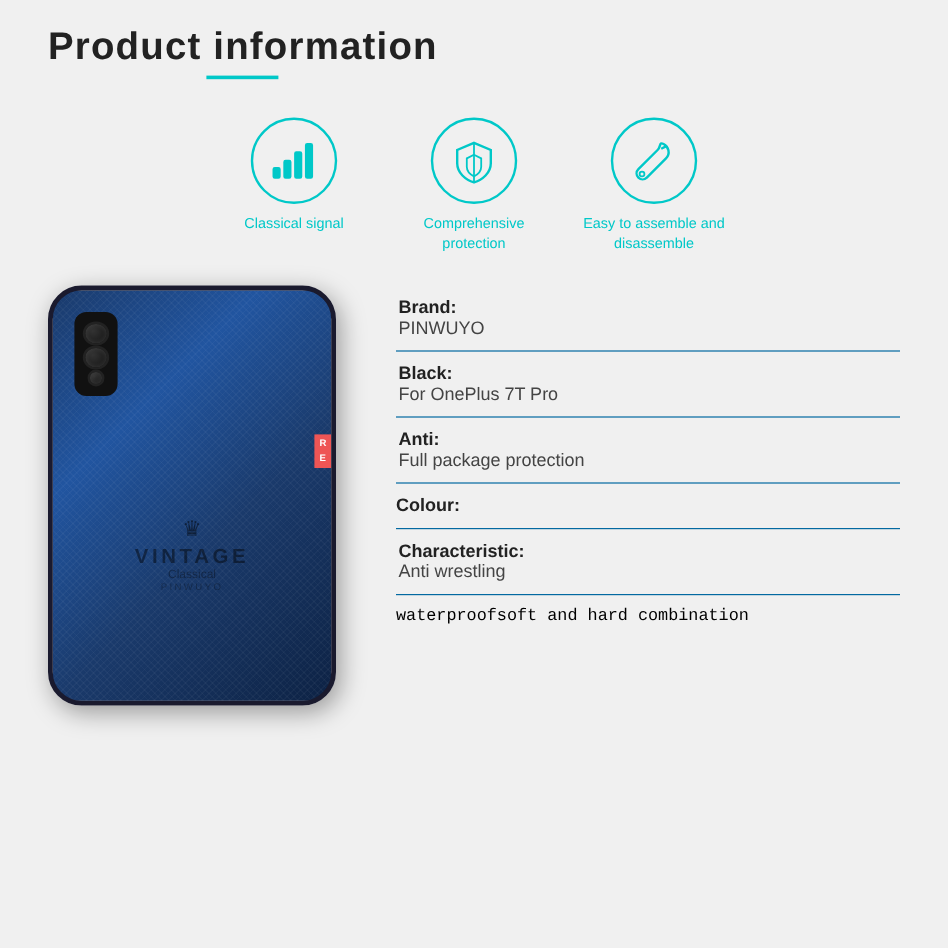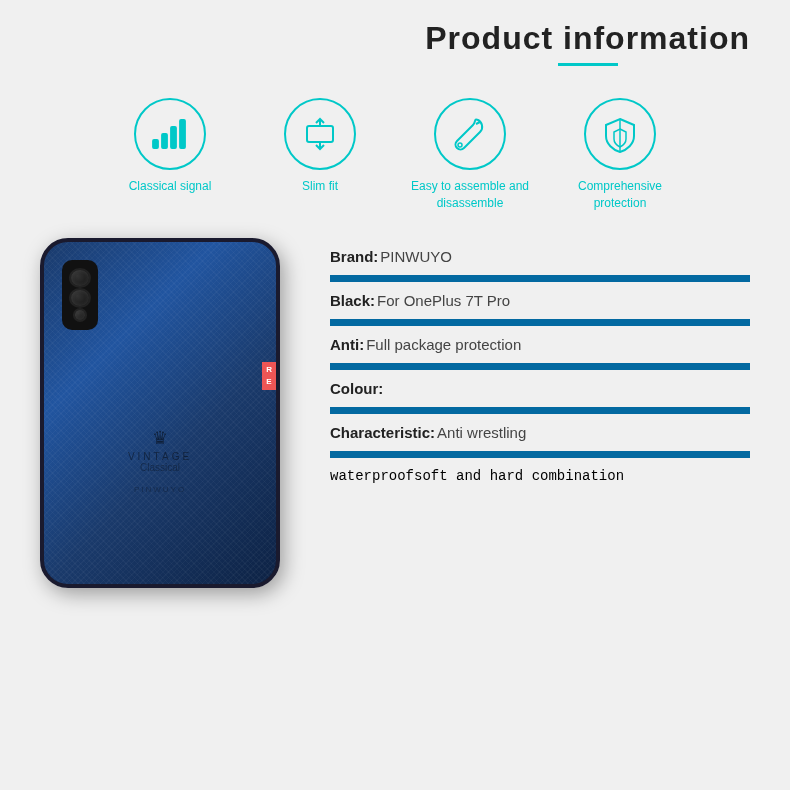--- a/index.html
+++ b/index.html
@@ -11,21 +11,21 @@
       font-family: Arial, sans-serif;
       overflow: hidden;
     }
 
     .page {
       width: 790px;
       height: 790px;
       background: #f0f0f0;
       display: flex;
       flex-direction: column;
-      align-items: flex-end;
+      align-items: flex-start;
       padding: 20px 40px;
     }
 
     
     .header {
       text-align: center;
       margin-bottom: 6px;
     }
 
     .page-title {
@@ -179,30 +179,30 @@
       align-items: center;
     }
 
     .crown-icon {
       font-size: 18px;
       color: rgba(0,0,0,0.5);
       margin-bottom: 2px;
     }
 
     .vintage-text {
-      font-size: 10px;
-      font-weight: 400;
+      font-size: 17px;
+      font-weight: 700;
       color: rgba(0,0,0,0.45);
       letter-spacing: 3px;
     }
 
     .classical-text {
       font-size: 10px;
       color: rgba(0,0,0,0.35);
-      margin-bottom: 12px;
+      margin-bottom: 0;
     }
 
     .pinwuyo-brand {
       font-size: 8px;
       color: rgba(0,0,0,0.3);
       letter-spacing: 2px;
     }
 
     .corner-badge {
       position: absolute;
@@ -220,21 +220,22 @@
     .product-info {
       flex: 1;
       display: flex;
       flex-direction: column;
     }
 
     .info-row {
       display: flex;
       align-items: baseline;
       padding: 10px 0;
-      border-bottom: 7px solid #0369a1;
+      border-bottom: 1px solid #0369a1;
+      flex-direction: column;
     }
 
     .info-label {
       font-size: 15px;
       font-weight: 900;
       color: #222;
       white-space: nowrap;
     }
 
     .info-value {
@@ -272,53 +273,41 @@
         <svg width="40" height="36" viewBox="0 0 40 36" class="icon-svg">
           <rect x="3" y="24" width="5" height="8" rx="1" stroke="#00c8c8" fill="#00c8c8"></rect>
           <rect x="12" y="18" width="5" height="14" rx="1" stroke="#00c8c8" fill="#00c8c8"></rect>
           <rect x="21" y="11" width="5" height="21" rx="1" stroke="#00c8c8" fill="#00c8c8"></rect>
           <rect x="30" y="4" width="5" height="28" rx="1" stroke="#00c8c8" fill="#00c8c8"></rect>
         </svg>
       </div>
       <span class="feature-label">Classical signal</span>
     </div>
 
+
     <div class="feature-item">
       <div class="feature-icon-circle">
-        <svg width="42" height="40" viewBox="0 0 42 40" class="icon-svg">
-          <rect x="8" y="12" width="26" height="16" rx="2" stroke="#00c8c8" stroke-width="2" fill="none"></rect>
-          <line x1="21" y1="6" x2="21" y2="12" stroke="#00c8c8" stroke-width="2"></line>
-          <polyline points="17,9 21,5 25,9" stroke="#00c8c8" stroke-width="2" fill="none"></polyline>
-          <line x1="21" y1="28" x2="21" y2="34" stroke="#00c8c8" stroke-width="2"></line>
-          <polyline points="17,31 21,35 25,31" stroke="#00c8c8" stroke-width="2" fill="none"></polyline>
+        <svg width="40" height="40" viewBox="0 0 40 40" class="icon-svg">
+          <path d="M20 5 L34 11 L34 22 C34 30 27 36 20 38 C13 36 6 30 6 22 L6 11 Z" stroke="#00c8c8" stroke-width="2" fill="none"></path>
+          <line x1="20" y1="5" x2="20" y2="38" stroke="#00c8c8" stroke-width="1.5"></line>
+          <path d="M20 15 L26 18 L26 25 C26 29 23 31.5 20 33 C17 31.5 14 29 14 25 L14 18 Z" stroke="#00c8c8" stroke-width="1.5" fill="none"></path>
         </svg>
       </div>
-      <span class="feature-label">Slim fit</span>
+      <span class="feature-label">Comprehensive protection</span>
     </div>
 
     <div class="feature-item">
       <div class="feature-icon-circle">
         <svg width="40" height="40" viewBox="0 0 40 40" class="icon-svg">
           <path d="M28 6 C32 8 34 14 30 18 L14 34 C12 36 9 36 7 34 C5 32 5 29 7 27 L23 11 C26 8 24 4 28 6Z" stroke="#00c8c8" stroke-width="2" fill="none"></path>
           <circle cx="10" cy="31" r="2" stroke="#00c8c8" stroke-width="1.5" fill="none"></circle>
           <line x1="26" y1="10" x2="30" y2="8" stroke="#00c8c8" stroke-width="2"></line>
         </svg>
       </div>
       <span class="feature-label">Easy to assemble and disassemble</span>
-    </div>
-
-    <div class="feature-item">
-      <div class="feature-icon-circle">
-        <svg width="40" height="40" viewBox="0 0 40 40" class="icon-svg">
-          <path d="M20 5 L34 11 L34 22 C34 30 27 36 20 38 C13 36 6 30 6 22 L6 11 Z" stroke="#00c8c8" stroke-width="2" fill="none"></path>
-          <line x1="20" y1="5" x2="20" y2="38" stroke="#00c8c8" stroke-width="1.5"></line>
-          <path d="M20 15 L26 18 L26 25 C26 29 23 31.5 20 33 C17 31.5 14 29 14 25 L14 18 Z" stroke="#00c8c8" stroke-width="1.5" fill="none"></path>
-        </svg>
-      </div>
-      <span class="feature-label">Comprehensive protection</span>
     </div>
 
   </div>
 
   <div class="product-section">
 
     <div class="phone-container">
       <div class="phone-mockup">
         <div class="phone-fabric"></div>
         <div class="phone-camera-bump">

